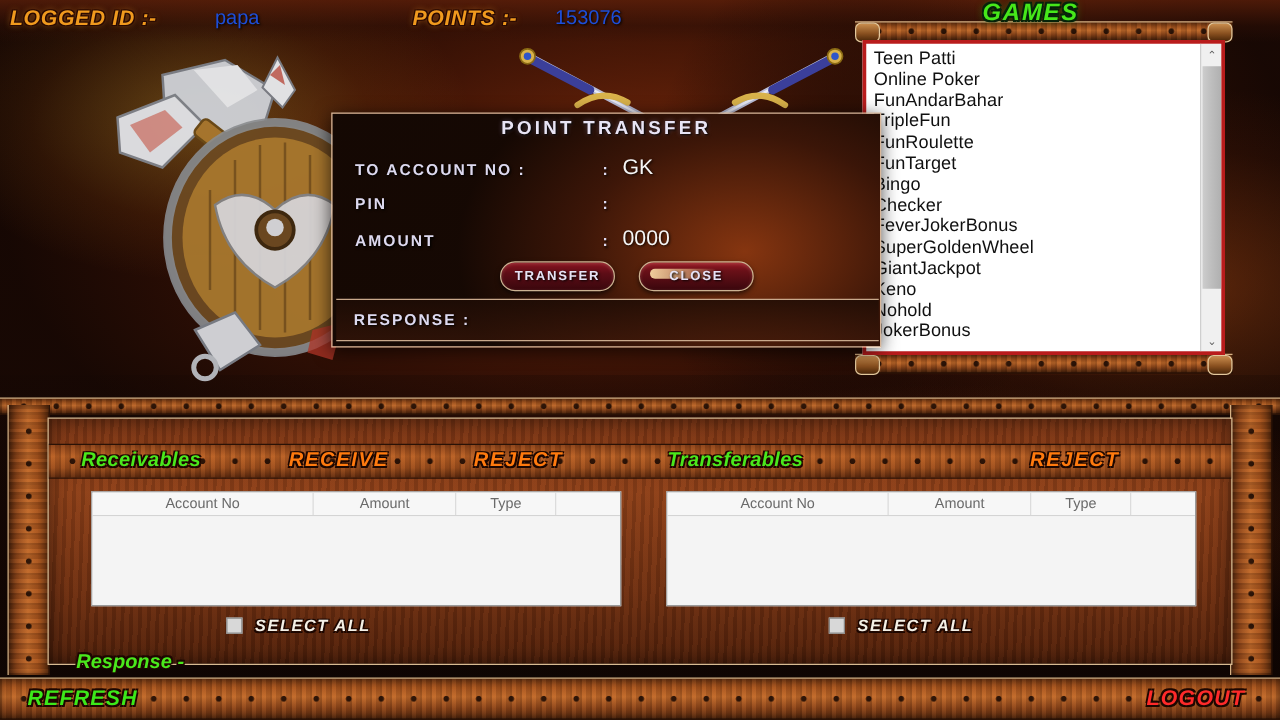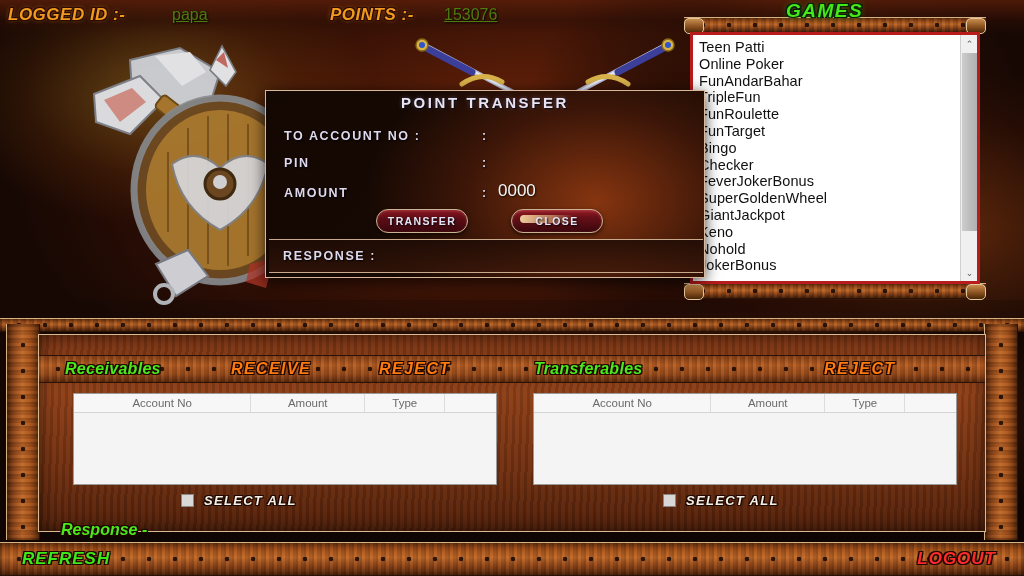--- a/index.html
+++ b/index.html
@@ -43,23 +43,22 @@
     display: flex; align-items: center; z-index: 30;
   }
   .hdr-label {
     font-weight: bold; font-style: italic; font-size: 17px;
     letter-spacing: 0.5px;
     color: #f09a1e;
     text-shadow: -1px -1px 0 #2a0a02, 1px -1px 0 #2a0a02, -1px 1px 0 #2a0a02,
                  1px 1px 0 #2a0a02, 0 0 5px rgba(255,160,40,0.55);
   }
   .hdr-value {
-    font-size: 16px; color: #4d7c0f;
+    font-size: 16px; color: #1d4ed8;
     text-shadow: 1px 1px 2px #000;
-    text-decoration: underline;
   }
   #logged-id-label { position: absolute; left: 8px; }
   #logged-id-value { position: absolute; left: 172px; }
   #points-label    { position: absolute; left: 330px; }
   #points-value    { position: absolute; left: 444px; }
 
   
   #games-title {
     position: absolute; left: 786px; top: 0px;
     font-size: 19px; font-weight: bold; font-style: italic;
@@ -193,21 +192,21 @@
   .dlg-btn {
     position: absolute; top: 118px; height: 24px;
     display: flex; align-items: center; justify-content: center;
     font-size: 10.5px; font-weight: bold; letter-spacing: 1.4px;
     color: #e6e2f4; cursor: pointer;
     border: 1.6px solid #cbb292; border-radius: 13px;
     background: linear-gradient(180deg, #8a1421 0%, #5d0d16 40%, #3a070d 100%);
     text-shadow: 1px 1px 2px #000;
     box-shadow: inset 0 1px 3px rgba(255,200,180,0.22), 0 2px 4px rgba(0,0,0,0.6);
   }
-  #transfer-button { left: 110px; width: 92px; text-align: right; }
+  #transfer-button { left: 134px; width: 92px; text-align: right; }
   #close-button    { left: 245px; width: 92px;
     background: linear-gradient(180deg, #9a1a26 0%, #6a1018 30%, #3a070d 100%); }
   #close-button::before {
     content: ""; position: absolute; left: 8px; top: 5px; width: 54px; height: 8px;
     border-radius: 5px;
     background: linear-gradient(90deg, rgba(255,225,170,0.9) 0%, rgba(245,200,140,0.55) 60%, rgba(255,220,170,0) 100%);
   }
   #dialog-response-bar {
     position: absolute; left: 3px; bottom: 4px; width: 434px; height: 34px;
     border-top: 1.5px solid #c9a98c; border-bottom: 1.5px solid #c9a98c;
@@ -412,20 +411,21 @@
       <div class="sb-arrow down">⌄</div>
     </div>
   </div>
 </div>
 
 <div id="point-transfer-dialog">
   <div id="dialog-title">POINT TRANSFER</div>
 
   <span class="dlg-label" id="lbl-to-account">TO ACCOUNT NO :</span>
   <span class="dlg-colon" id="colon-to-account">:</span>
+  <input class="dlg-field" id="field-to-account" type="text" value="GK" style="">
 
   <span class="dlg-label" id="lbl-pin">PIN</span>
   <span class="dlg-colon" id="colon-pin">:</span>
   <input class="dlg-field" id="field-pin" type="password" value="" style="">
 
   <span class="dlg-label" id="lbl-amount">AMOUNT</span>
   <span class="dlg-colon" id="colon-amount">:</span>
   <input class="dlg-field" id="field-amount" type="text" value="0000" style="">
 
   <div class="dlg-btn" id="transfer-button">TRANSFER</div>

